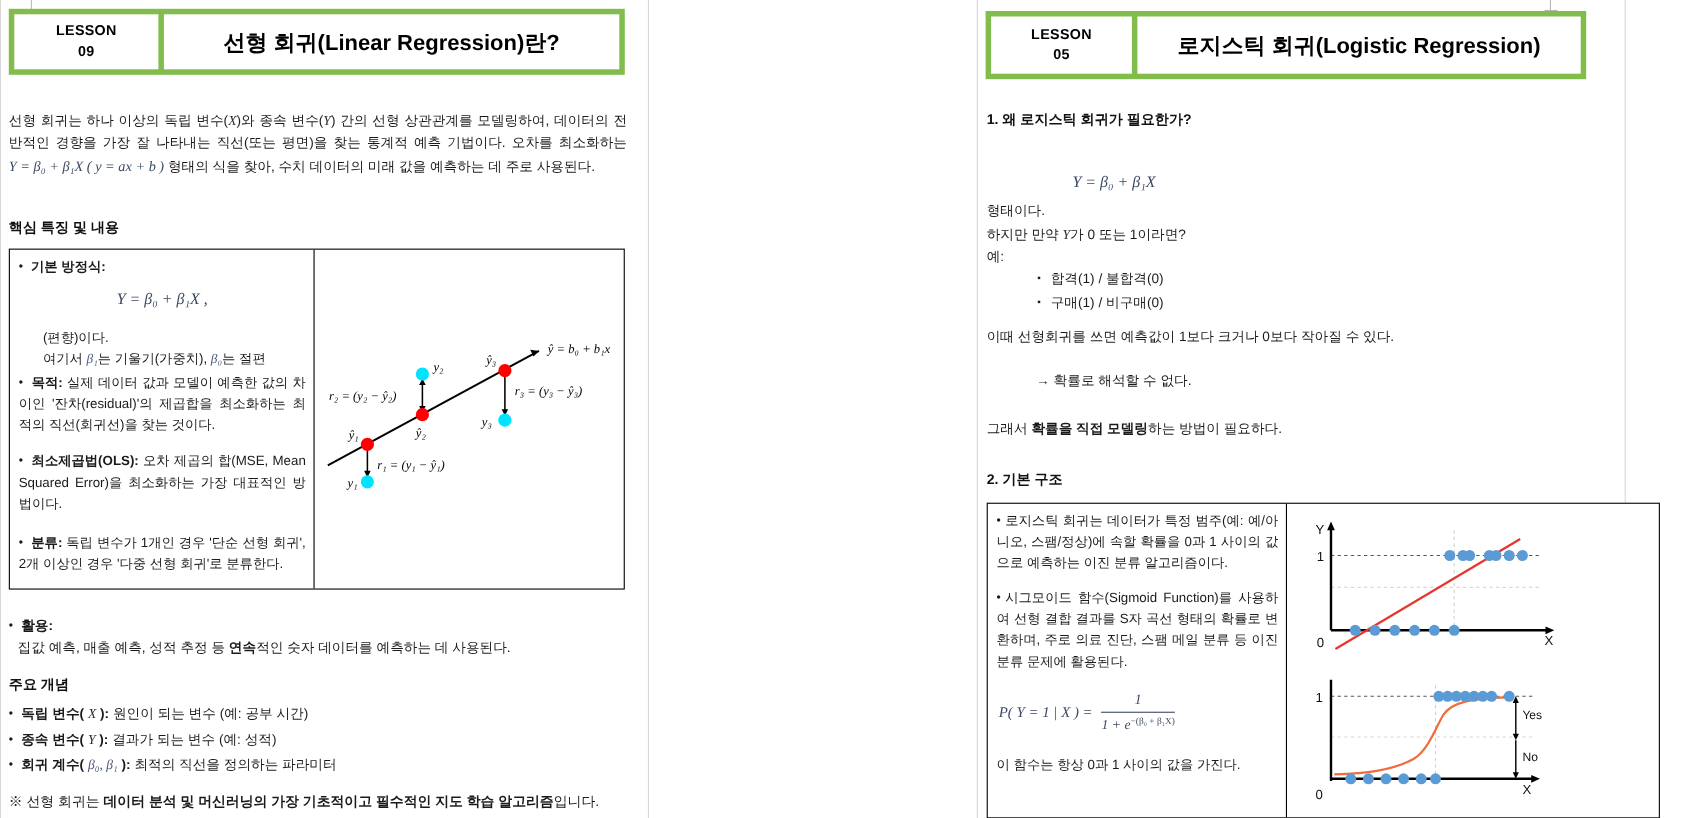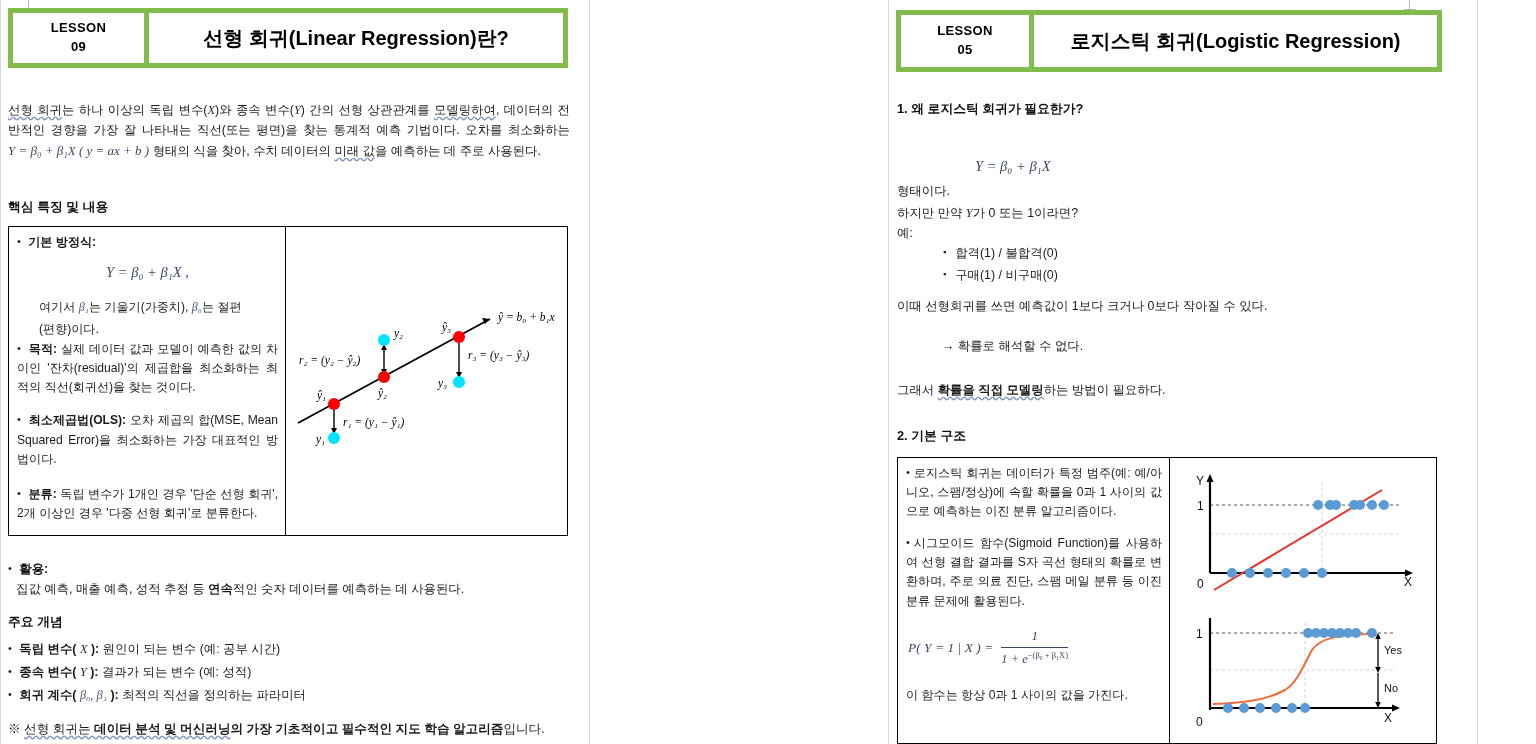--- a/index.html
+++ b/index.html
@@ -63,21 +63,21 @@
 
   
   .para {
     position: absolute;
     font-size: 12.4px;
     line-height: 1.62;
     color: #1a1a1a;
     text-align: justify;
   }
   .para.nojust { text-align: left; }
-  .u-wavy { text-decoration: underline; text-decoration-style: wavy;
+  .u-wavy { text-decoration-style: wavy;
             text-decoration-color: #7a8fb8; text-underline-offset: 2px; }
   .bold { font-weight: bold; }
   .sec-title {
     position: absolute;
     font-weight: bold;
     font-size: 12.8px;
     color: #111;
   }
 
   
@@ -156,25 +156,25 @@
   <div class="sec-title" style="left:8px; top:199px;text-align:right;">핵심 특징 및 내용</div>
 
   <div class="tbl" style="left:8px; top:226px; width:560px; height:310px;">
     <div class="cell-l" style="width:277px;">
       <span class="bullet-line">
         <span class="bold">기본 방정식:</span>
       </span>
       <div style="text-align:center; margin:9px 0 14px 0;">
         <span class="mblock">Y = β₀ + β₁X ,</span>
       </div>
+      <div style="padding-left:22px;">
+        <span>(편향)이다.</span>
+      </div>
       <div style="padding-left:22px; margin-bottom:3px;">
         <span>여기서 </span><span class="mb">β₁</span><span>는 기울기(가중치), </span><span class="mb">β₀</span><span>는 절편</span>
-      </div>
-      <div style="padding-left:22px;">
-        <span>(편향)이다.</span>
       </div>
       <span class="bullet-line" style="margin-top:1px;">
         <span class="bold">목적:</span><span> 실제 데이터 값과 모델이 예측한 값의 차이인 '잔차(residual)'의 제곱합을 최소화하는 최적의 직선(회귀선)을 찾는 것이다.</span>
       </span>
       <div style="height:14px;"></div>
       <span class="bullet-line">
         <span class="bold">최소제곱법(OLS):</span><span> 오차 제곱의 합(MSE, Mean Squared Error)을 최소화하는 가장 대표적인 방법이다.</span>
       </span>
       <div style="height:16px;"></div>
       <span class="bullet-line">
@@ -282,21 +282,21 @@
   <div class="para nojust" style="left:897px; top:296px; width:545px;">이때 선형회귀를 쓰면 예측값이 1보다 크거나 0보다 작아질 수 있다.</div>
 
   <div class="para nojust" style="left:942px; top:336px; width:500px;">→ 확률로 해석할 수 없다.</div>
 
   <div class="para nojust" style="left:897px; top:380px; width:545px;">
     <span>그래서 </span><span class="bold u-wavy">확률을 직접 모델링</span><span>하는 방법이 필요하다.</span>
   </div>
 
   <div class="sec-title" style="left:897px; top:428px;">2. 기본 구조</div>
 
-  <div class="tbl" style="left:897px; top:457px; width:540px; height:287px;">
+  <div class="tbl" style="left:897px; top:457px; width:612px; height:287px;">
     <div class="cell-l" style="width:272px;">
       <span class="bullet-line">로지스틱 회귀는 데이터가 특정 범주(예: 예/아니오, 스팸/정상)에 속할 확률을 0과 1 사이의 값으로 예측하는 이진 분류 알고리즘이다.</span>
       <div style="height:13px;"></div>
       <span class="bullet-line">시그모이드 함수(Sigmoid Function)를 사용하여 선형 결합 결과를 S자 곡선 형태의 확률로 변환하며, 주로 의료 진단, 스팸 메일 분류 등 이진 분류 문제에 활용된다.</span>
       <div style="height:15px;"></div>
       <div style="display:flex; align-items:center; gap:8px; margin-left:2px;">
         <span class="mblock" style="font-size:13.5px;">P( Y = 1 | X ) =</span>
         <span style="display:inline-block; text-align:center; font-family:'Liberation Serif',serif; font-style:italic; color:#3c4a63;">
           <span style="display:block; font-size:13px; border-bottom:1px solid #3c4a63; padding:0 16px 1px 16px;">1</span>
           <span style="display:block; font-size:12.5px; padding-top:1px; white-space:nowrap;"><span>1 + e</span><sup style="font-size:8.5px;">−(β₀ + β₁X)</sup></span>

